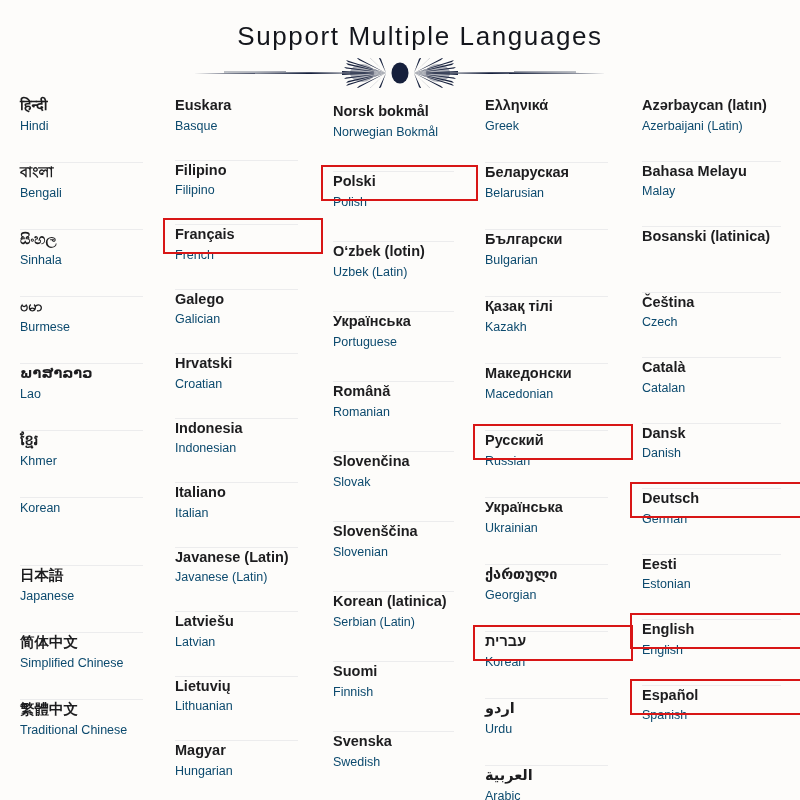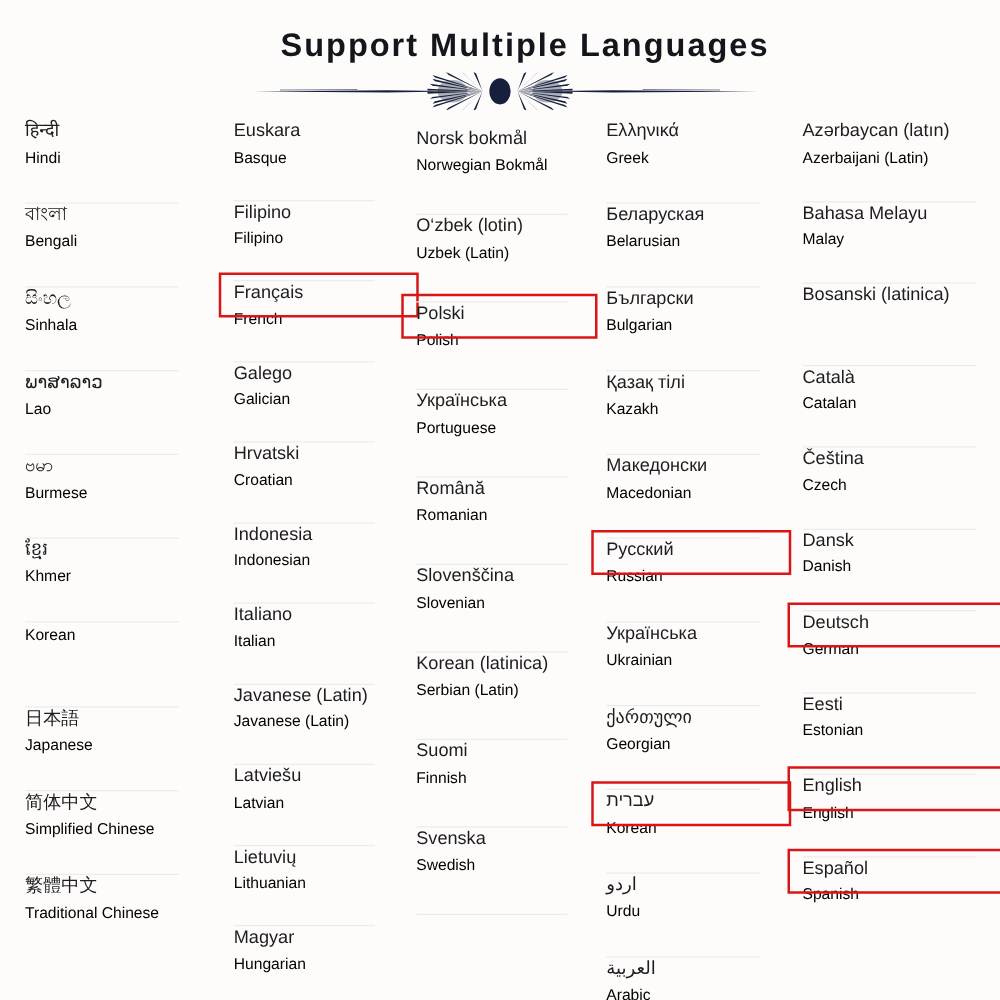--- a/index.html
+++ b/index.html
@@ -17,21 +17,21 @@
 
   
   #header {
     width: 100%;
     padding-top: 22px;
     text-align: center;
     box-sizing: border-box;
   }
   #page-title {
     font-size: 26px;
-    font-weight: bold;
+    font-weight: normal;
     color: #14161c;
     letter-spacing: 1.6px;
     line-height: 1.1;
     margin: 0;
     font-family: "Liberation Sans", "DejaVu Sans", sans-serif;
     padding-left: 40px;
   }
   #divider-wrap {
     margin-top: 7px;
     height: 30px;
@@ -61,48 +61,48 @@
   .col-3 { width: 155px; padding-left: 15px; padding-top: 4px; }
   .col-4 { width: 175px; padding-left: 17px; padding-top: 4px; }
 
   .lang-item {
     position: relative;
     box-sizing: border-box;
     padding-bottom: 13px;
     margin-bottom: 0;
   }
   .col-0 .lang-item { height: 67px; }
-  .col-1 .lang-item { height: 64.5px; margin-left: 12px; }
+  .col-1 .lang-item { height: 64.5px; }
   .col-2 .lang-item { height: 70px; }
   .col-3 .lang-item { height: 67px; }
   .col-4 .lang-item { height: 65.5px; }
 
   .lang-item::after {
     content: "";
     position: absolute;
     left: 0;
     bottom: 0;
     width: 88%;
     height: 1px;
     background: #ececed;
   }
   .lang-item.last::after { display: none; }
 
   .native {
     font-size: 14.5px;
-    font-weight: normal;
+    font-weight: bold;
     color: #1d1d1f;
     line-height: 1.35;
     white-space: nowrap;
     font-family: "Liberation Sans", "DejaVu Sans", sans-serif;
   }
   .english {
     font-size: 12.5px;
     font-weight: normal;
-    color: #000000;
+    color: #0c4a6e;
     line-height: 1.45;
     margin-top: 1px;
     white-space: nowrap;
     font-family: "Liberation Sans", "DejaVu Sans", sans-serif;
   }
 
   
   .lang-item.highlighted > .hl-box {
     position: absolute;
     border: 2px solid #d81616;
@@ -180,26 +180,26 @@
       </div>
       <div class="lang-item">
         <div class="native">বাংলা</div>
         <div class="english">Bengali</div>
       </div>
       <div class="lang-item">
         <div class="native">සිංහල</div>
         <div class="english">Sinhala</div>
       </div>
       <div class="lang-item">
+        <div class="native">ဗမာ</div>
+        <div class="english">Burmese</div>
+      </div>
+      <div class="lang-item">
         <div class="native">ພາສາລາວ</div>
         <div class="english">Lao</div>
-      </div>
-      <div class="lang-item">
-        <div class="native">ဗမာ</div>
-        <div class="english">Burmese</div>
       </div>
       <div class="lang-item">
         <div class="native">ខ្មែរ</div>
         <div class="english">Khmer</div>
       </div>
       <div class="lang-item">
         <div class="english">Korean</div>
       </div>
       <div class="lang-item">
         <div class="native">日本語</div>
@@ -259,36 +259,40 @@
       <div class="lang-item">
         <div class="native">Magyar</div>
         <div class="english">Hungarian</div>
       </div>
     </div>
     <div class="lang-column col-2">
       <div class="lang-item">
         <div class="native">Norsk bokmål</div>
         <div class="english">Norwegian Bokmål</div>
       </div>
-      <div class="lang-item">
-        <div class="native">O‘zbek (lotin)</div>
-        <div class="english">Uzbek (Latin)</div>
-      </div>
       <div class="lang-item highlighted">
         <div class="hl-box" style="width: 157px; height: 36px;"></div>
         <div class="native">Polski</div>
         <div class="english">Polish</div>
       </div>
       <div class="lang-item">
+        <div class="native">O‘zbek (lotin)</div>
+        <div class="english">Uzbek (Latin)</div>
+      </div>
+      <div class="lang-item">
         <div class="native">Українська</div>
         <div class="english">Portuguese</div>
       </div>
       <div class="lang-item">
         <div class="native">Română</div>
         <div class="english">Romanian</div>
+      </div>
+      <div class="lang-item">
+        <div class="native">Slovenčina</div>
+        <div class="english">Slovak</div>
       </div>
       <div class="lang-item">
         <div class="native">Slovenščina</div>
         <div class="english">Slovenian</div>
       </div>
       <div class="lang-item">
         <div class="native">Korean (latinica)</div>
         <div class="english">Serbian (Latin)</div>
       </div>
       <div class="lang-item">
@@ -354,26 +358,26 @@
         <div class="english">Azerbaijani (Latin)</div>
       </div>
       <div class="lang-item">
         <div class="native">Bahasa Melayu</div>
         <div class="english">Malay</div>
       </div>
       <div class="lang-item">
         <div class="native">Bosanski (latinica)</div>
       </div>
       <div class="lang-item">
+        <div class="native">Čeština</div>
+        <div class="english">Czech</div>
+      </div>
+      <div class="lang-item">
         <div class="native">Català</div>
         <div class="english">Catalan</div>
-      </div>
-      <div class="lang-item">
-        <div class="native">Čeština</div>
-        <div class="english">Czech</div>
       </div>
       <div class="lang-item">
         <div class="native">Dansk</div>
         <div class="english">Danish</div>
       </div>
       <div class="lang-item highlighted">
         <div class="hl-box" style="width: 178px; height: 36px;"></div>
         <div class="native">Deutsch</div>
         <div class="english">German</div>
       </div>

